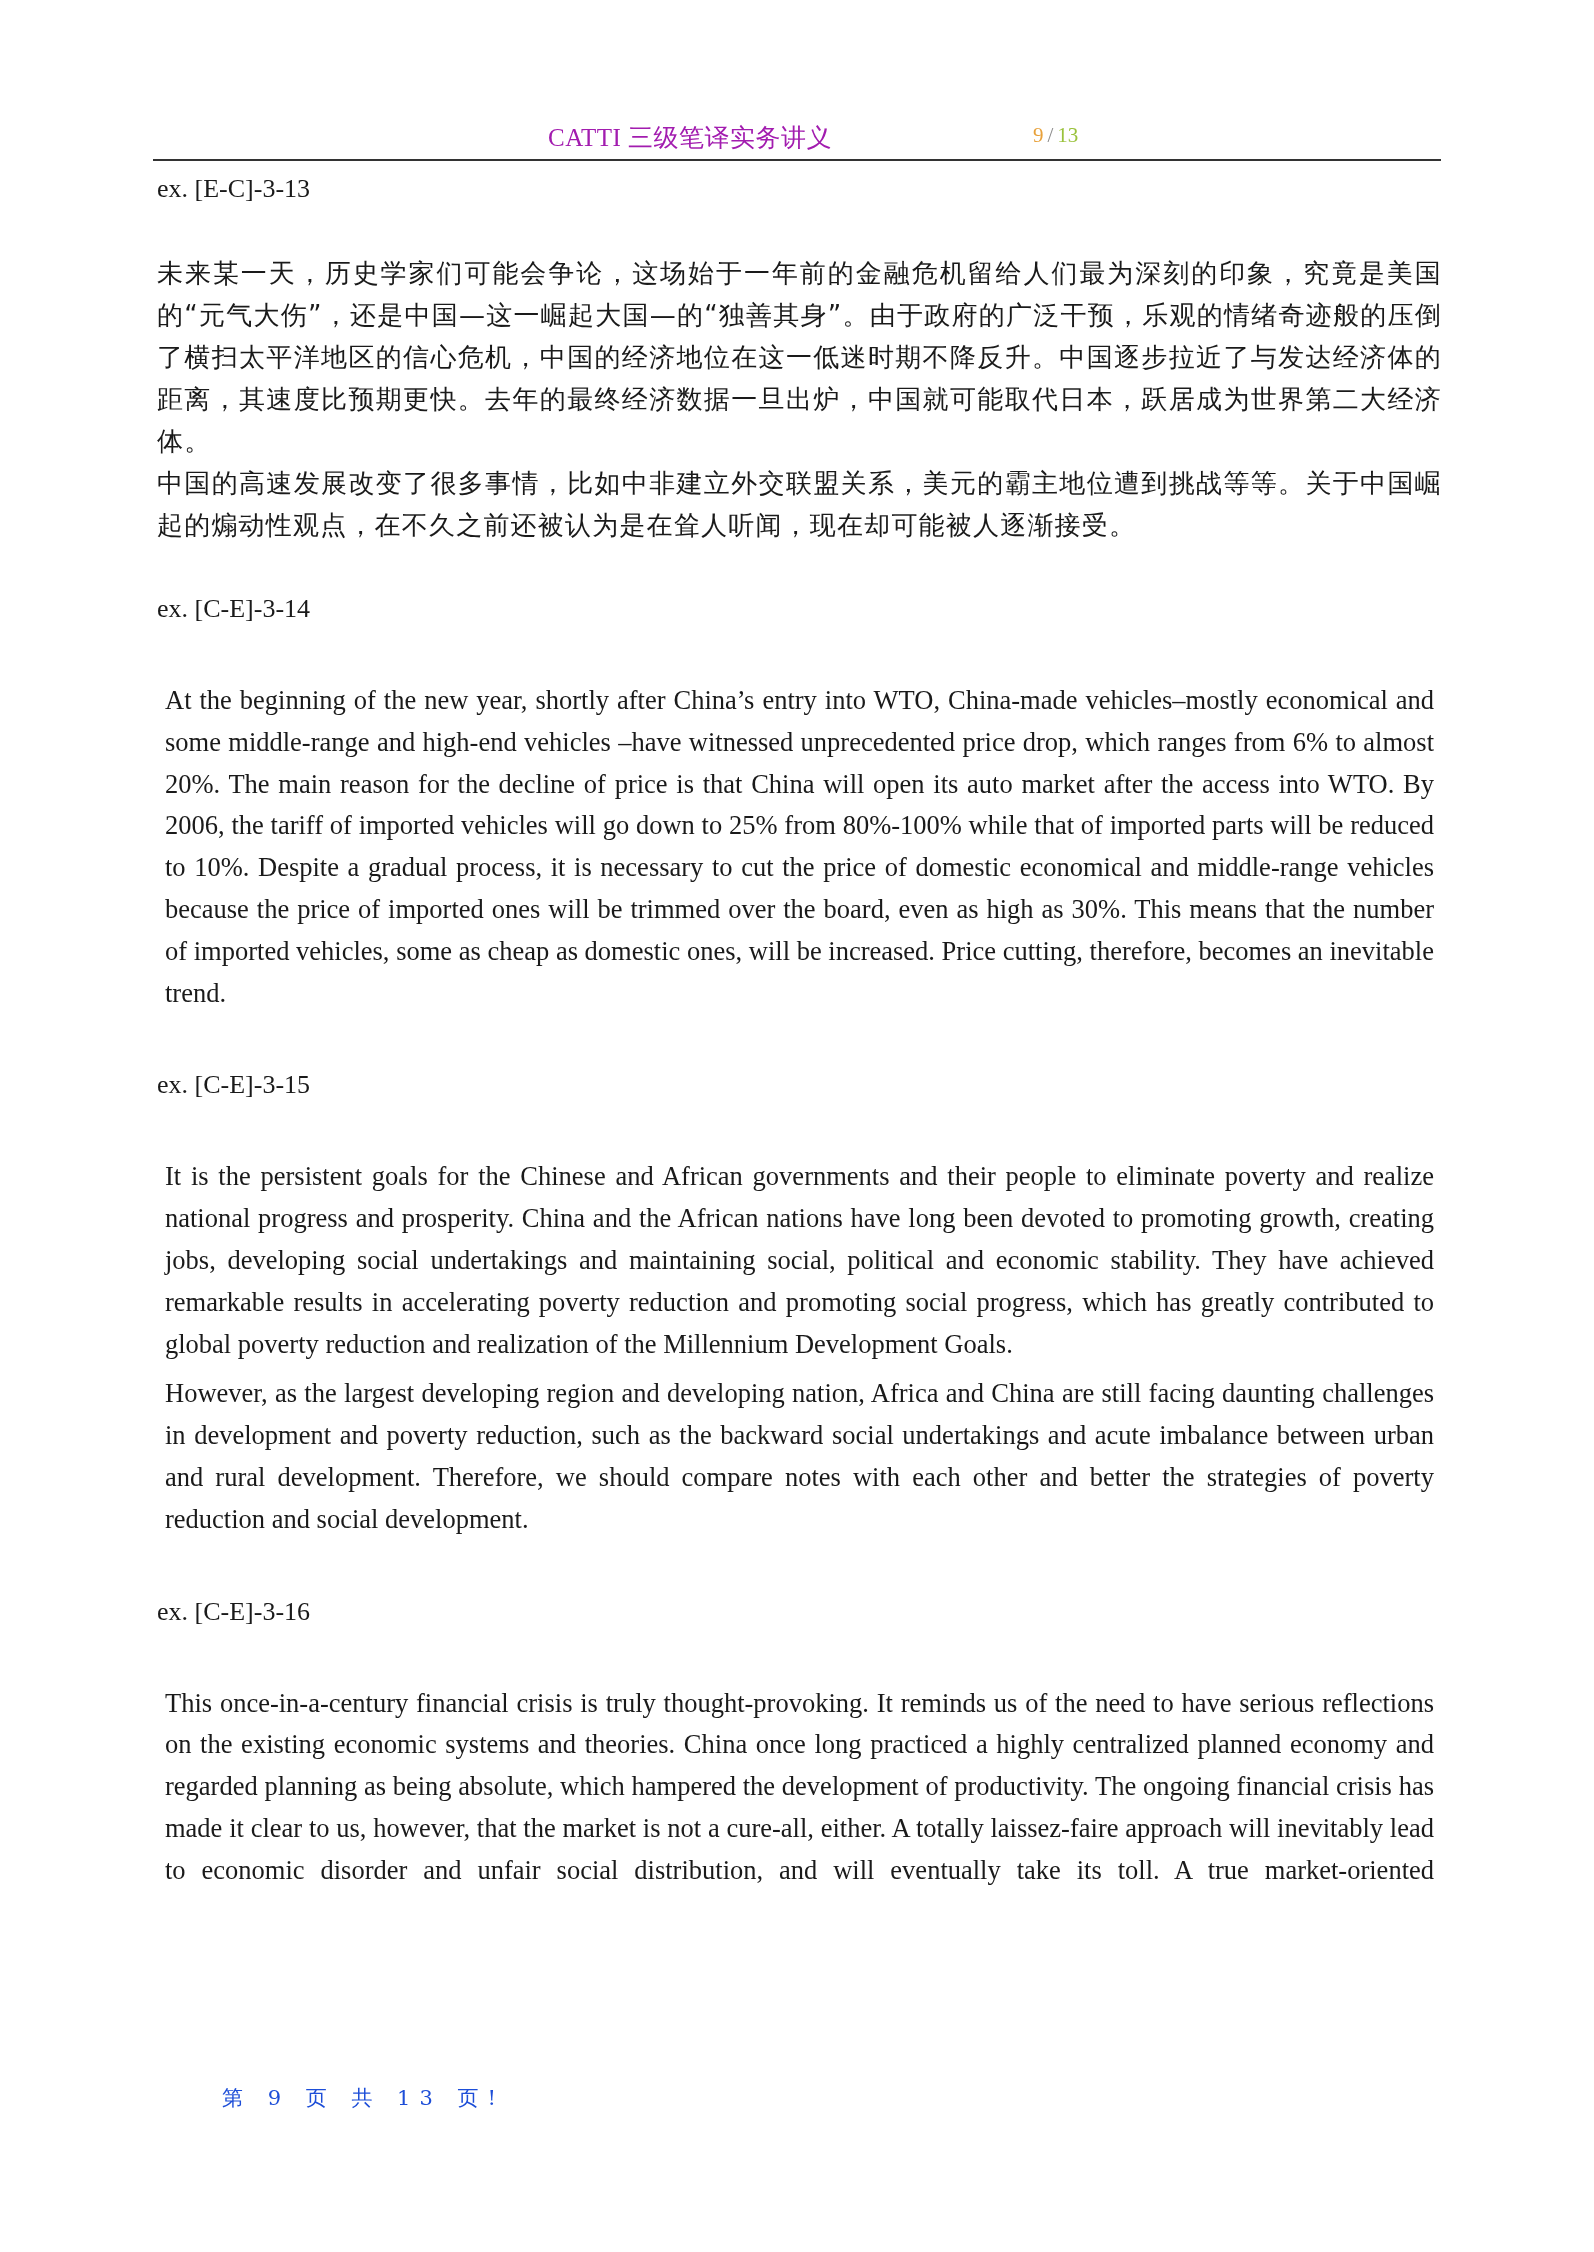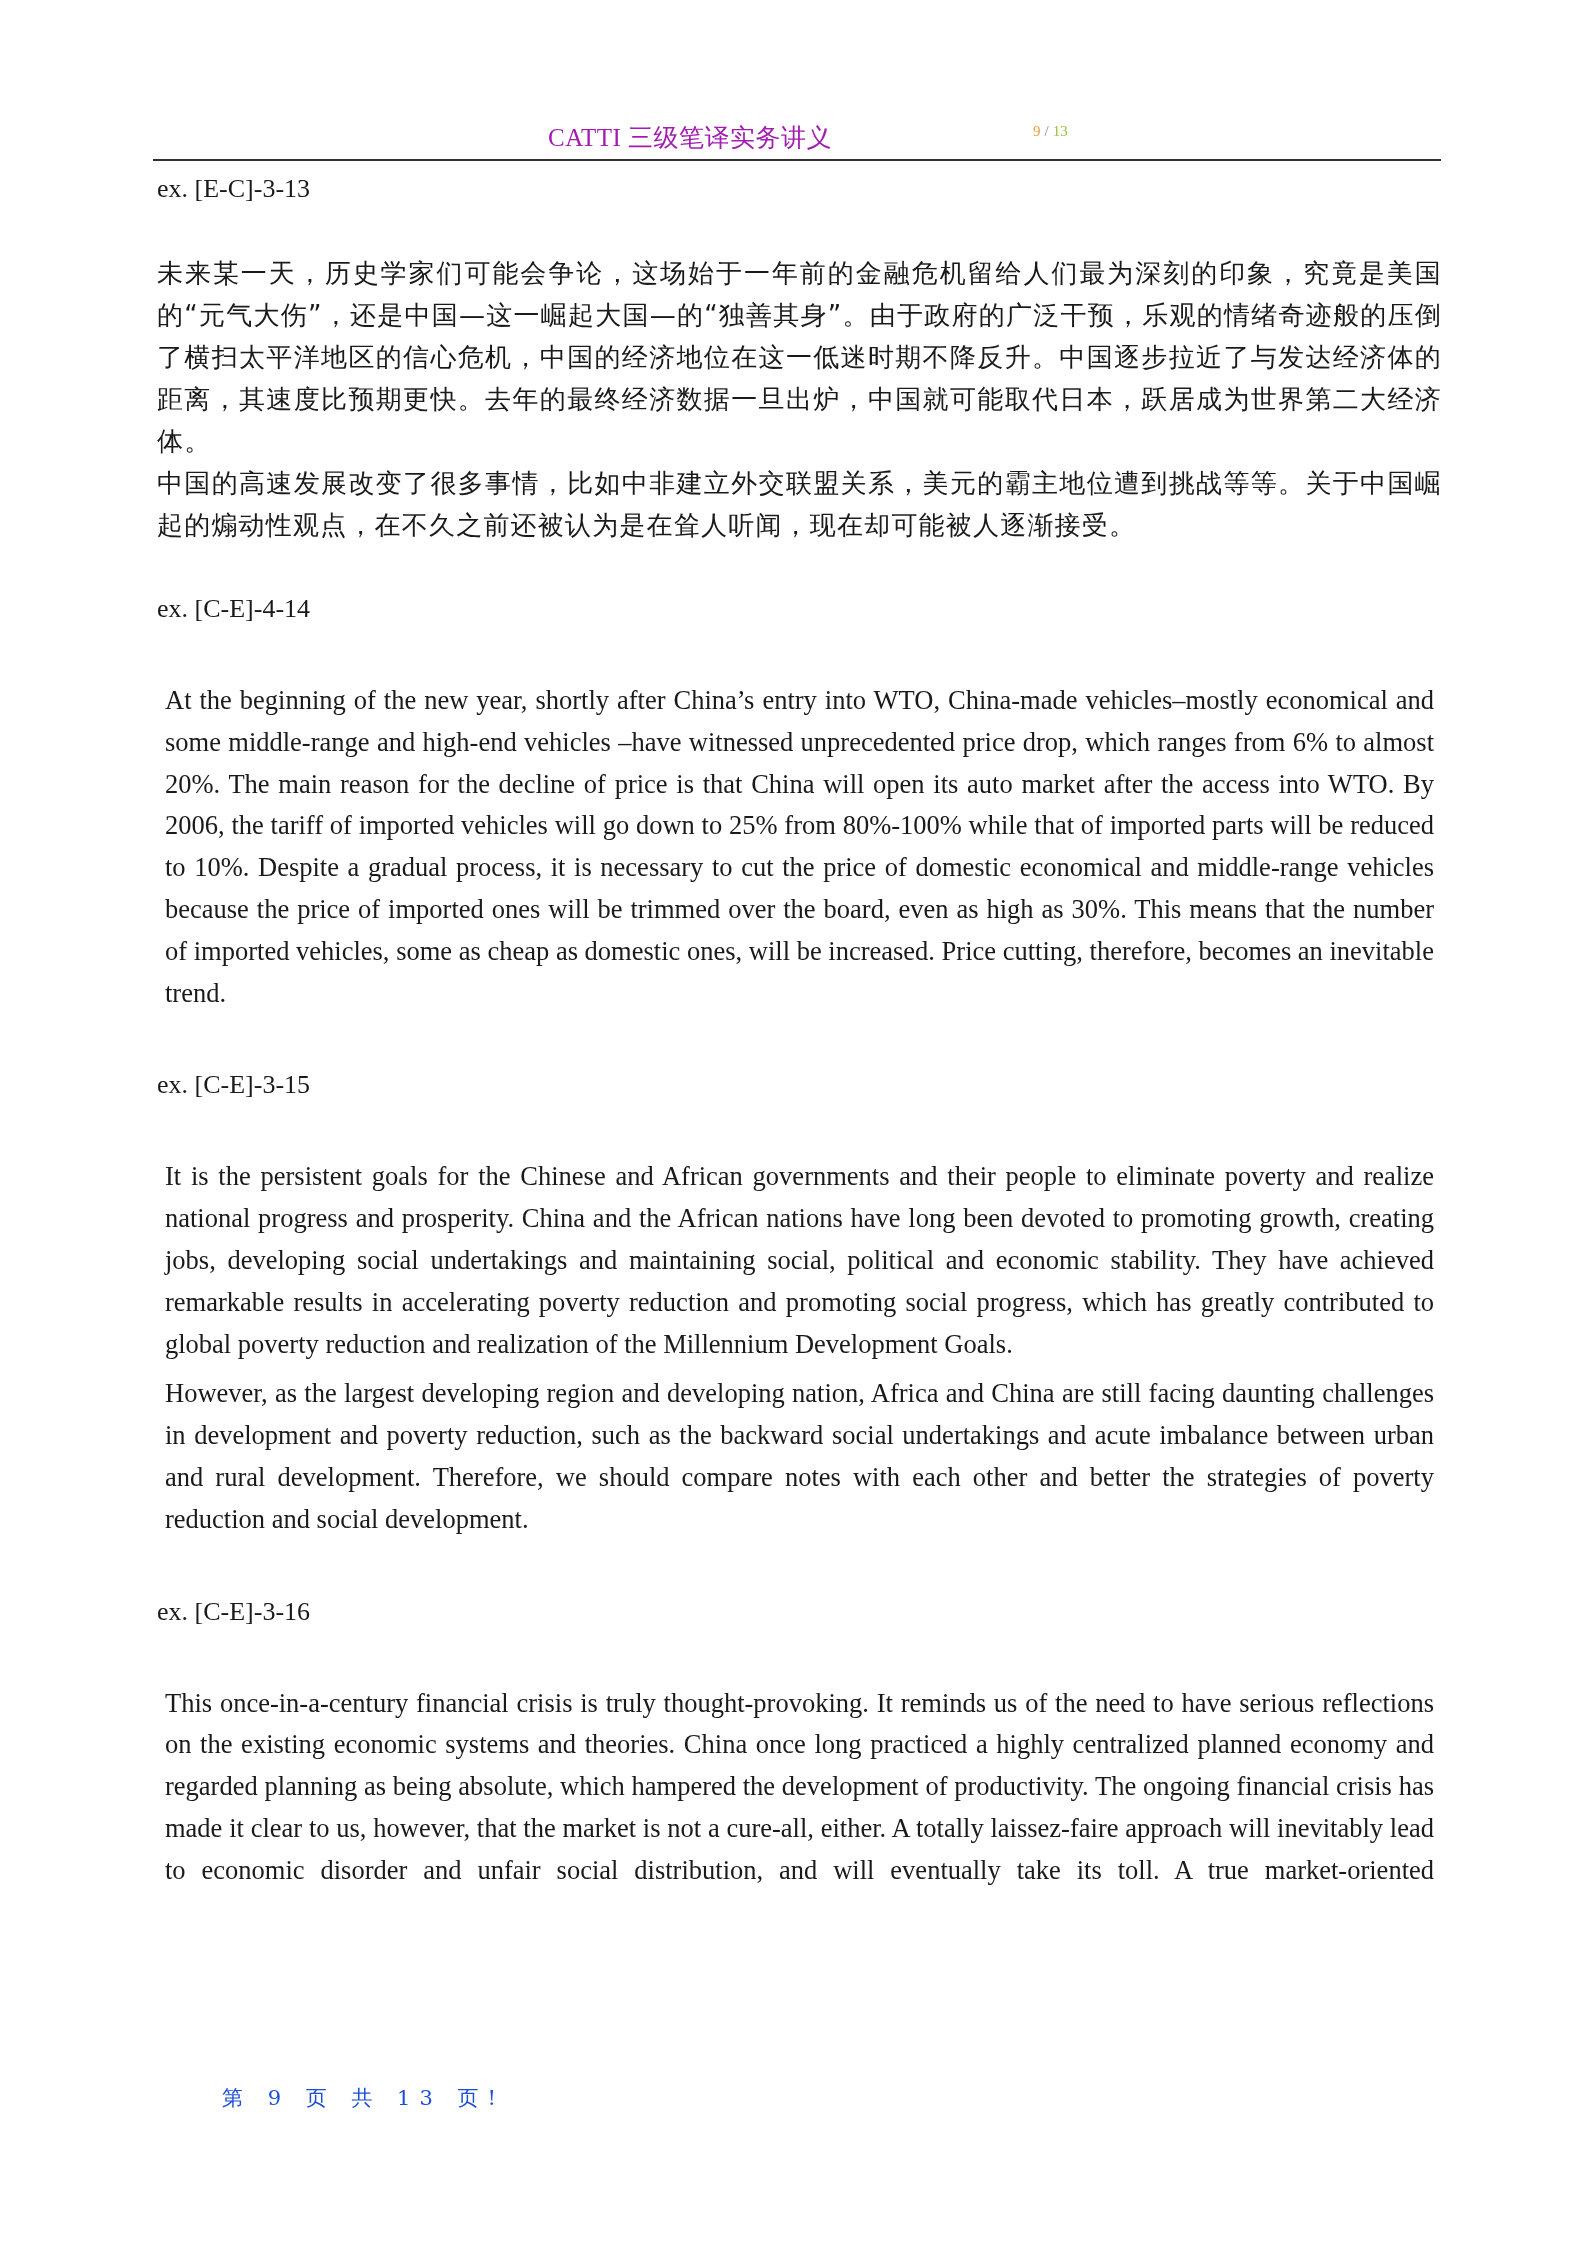--- a/index.html
+++ b/index.html
@@ -2,21 +2,21 @@
 <html><head>
 <meta charset="utf-8">
 <style>
   html, body { margin: 0; padding: 0; background: #ffffff; }
   body { width: 1594px; height: 2252px; position: relative; overflow: hidden;
          font-family: "Liberation Serif", "DejaVu Serif", serif; color: #1a1a1a; }
   .page { position: absolute; left: 0; top: 0; width: 1594px; height: 2252px; background: #fff; }
 
   .header { position: absolute; left: 153px; top: 118px; width: 1288px; height: 42px; }
   .header-title { position: absolute; left: 395px; top: 3px; font-size: 25px; color: #a21caf; white-space: nowrap; letter-spacing: 0.5px; }
-  .header-pages { position: absolute; left: 880px; top: 5px; font-size: 15px; white-space: nowrap; }
+  .header-pages { position: absolute; left: 880px; top: 5px; font-size: 21px; white-space: nowrap; }
   .pg-cur { color: #e8a13a; }
   .pg-sep { color: #8a8a8a; margin: 0 4px; }
   .pg-total { color: #9ac23c; }
   .header-rule { position: absolute; left: 153px; top: 159px; width: 1288px; height: 2px; background: #333; }
 
   .content { position: absolute; left: 157px; top: 168px; width: 1285px; }
   .ex-label { font-size: 26px; line-height: 42px; height: 42px; white-space: nowrap; }
   .gap { height: 42px; }
   .zh { font-family: "DejaVu Sans", sans-serif; font-size: 26px; line-height: 42px; letter-spacing: 1.2px; text-align: justify; margin: 0; }
   .zh + .zh { }
@@ -39,21 +39,21 @@
   <div class="header-rule"></div>
 
   <div class="content">
 
     <div class="ex-label">ex. [E-C]-3-13</div>
     <div class="gap"></div>
     <p class="zh">未来某一天，历史学家们可能会争论，这场始于一年前的金融危机留给人们最为深刻的印象，究竟是美国的“元气大伤”，还是中国—这一崛起大国—的“独善其身”。由于政府的广泛干预，乐观的情绪奇迹般的压倒了横扫太平洋地区的信心危机，中国的经济地位在这一低迷时期不降反升。中国逐步拉近了与发达经济体的距离，其速度比预期更快。去年的最终经济数据一旦出炉，中国就可能取代日本，跃居成为世界第二大经济体。</p>
     <p class="zh">中国的高速发展改变了很多事情，比如中非建立外交联盟关系，美元的霸主地位遭到挑战等等。关于中国崛起的煽动性观点，在不久之前还被认为是在耸人听闻，现在却可能被人逐渐接受。</p>
 
     <div class="gap"></div>
-    <div class="ex-label">ex. [C-E]-4-14</div>
+    <div class="ex-label">ex. [C-E]-3-14</div>
     <div class="gap"></div>
     <p class="en">At the beginning of the new year, shortly after China’s entry into WTO, China-made vehicles–mostly economical and some middle-range and high-end vehicles –have witnessed unprecedented price drop, which ranges from 6% to almost 20%. The main reason for the decline of price is that China will open its auto market after the access into WTO. By 2006, the tariff of imported vehicles will go down to 25% from 80%-100% while that of imported parts will be reduced to 10%. Despite a gradual process, it is necessary to cut the price of domestic economical and middle-range vehicles because the price of imported ones will be trimmed over the board, even as high as 30%. This means that the number of imported vehicles, some as cheap as domestic ones, will be increased. Price cutting, therefore, becomes an inevitable trend.</p>
 
     <div class="gap"></div>
     <div class="ex-label">ex. [C-E]-3-15</div>
     <div class="gap"></div>
     <p class="en">It is the persistent goals for the Chinese and African governments and their people to eliminate poverty and realize national progress and prosperity. China and the African nations have long been devoted to promoting growth, creating jobs, developing social undertakings and maintaining social, political and economic stability. They have achieved remarkable results in accelerating poverty reduction and promoting social progress, which has greatly contributed to global poverty reduction and realization of the Millennium Development Goals.</p>
     <p class="en tight">However, as the largest developing region and developing nation, Africa and China are still facing daunting challenges in development and poverty reduction, such as the backward social undertakings and acute imbalance between urban and rural development. Therefore, we should compare notes with each other and better the strategies of poverty reduction and social development.</p>
 
     <div class="gap"></div>

